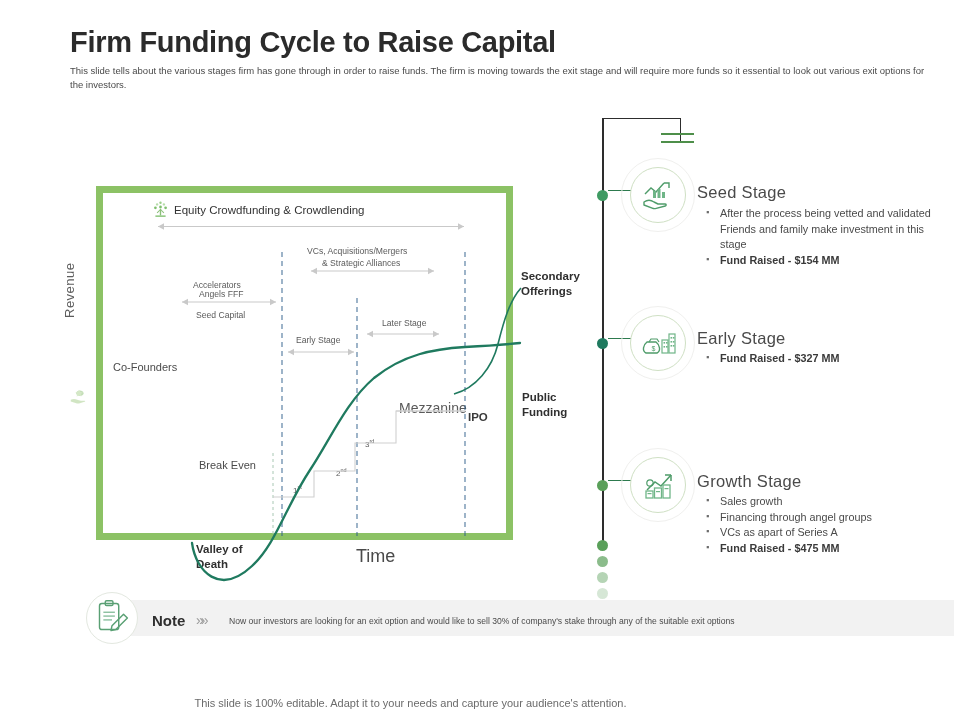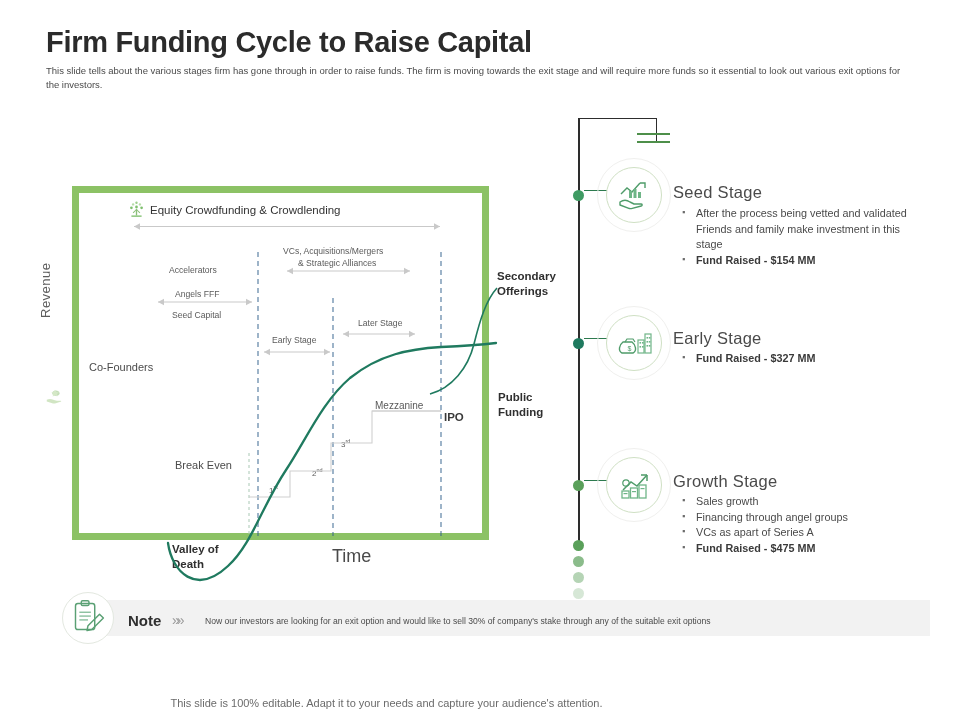--- a/index.html
+++ b/index.html
@@ -1,21 +1,21 @@
 <!DOCTYPE html>
 <html><head>
 <meta charset="utf-8">
 <style>
   html,body{margin:0;padding:0;}
   body{
     width:960px;height:720px;background:#ffffff;
     font-family:"Liberation Sans", sans-serif;
     color:#3f3f3f;position:relative;overflow:hidden;
   }
-  .slide{position:absolute;inset:0;}
+  .slide{position:absolute;inset:0;margin-left:24px;}
 
   
   .title{
     position:absolute;left:46px;top:26px;
     font-size:29px;font-weight:bold;color:#2b2b2b;
     letter-spacing:-0.3px;white-space:nowrap;
   }
   .subtitle{
     position:absolute;left:46px;top:64px;width:855px;
     font-size:9.5px;line-height:14px;color:#4a4a4a;
@@ -40,28 +40,28 @@
   .cf-row{position:absolute;left:128px;top:200px;width:318px;}
   .cf-label{display:flex;align-items:center;gap:5px;font-size:11.5px;font-weight:normal;color:#333;}
   .cf-tree{width:17px;height:19px;flex:0 0 auto;}
   .arrow-wide{position:absolute;left:126px;top:222px;width:322px;height:9px;}
 
   
   .lbl{position:absolute;font-size:8.6px;color:#5a5a5a;white-space:nowrap;}
 
   .vcs-l1{left:283px;top:246px;}
   .vcs-l2{left:298px;top:258px;}
-  .accelerators{left:169px;top:265px;}
+  .accelerators{left:169px;top:280px;}
   .angels{left:175px;top:289px;}
   .seedcap{left:172px;top:310px;}
   .earlystage{left:272px;top:335px;}
   .laterstage{left:358px;top:318px;}
   .cofounders{left:89px;top:361px;font-size:11px;color:#4b4b4b;}
   .breakeven{left:175px;top:459px;font-size:11px;color:#4b4b4b;}
-  .mezzanine{left:375px;top:400px;font-size:10px;}
+  .mezzanine{left:375px;top:400px;font-size:14px;}
   .ipo{left:444px;top:411px;font-size:11.5px;font-weight:bold;color:#3a3a3a;}
   .ord1{left:269px;top:484px;font-size:8px;}
   .ord2{left:312px;top:467px;font-size:8px;}
   .ord3{left:341px;top:438px;font-size:8px;}
   .ord sup{font-size:5.5px;}
 
   .valley{
     position:absolute;left:172px;top:542px;font-size:11.5px;font-weight:bold;
     color:#2f2f2f;line-height:15px;
   }

